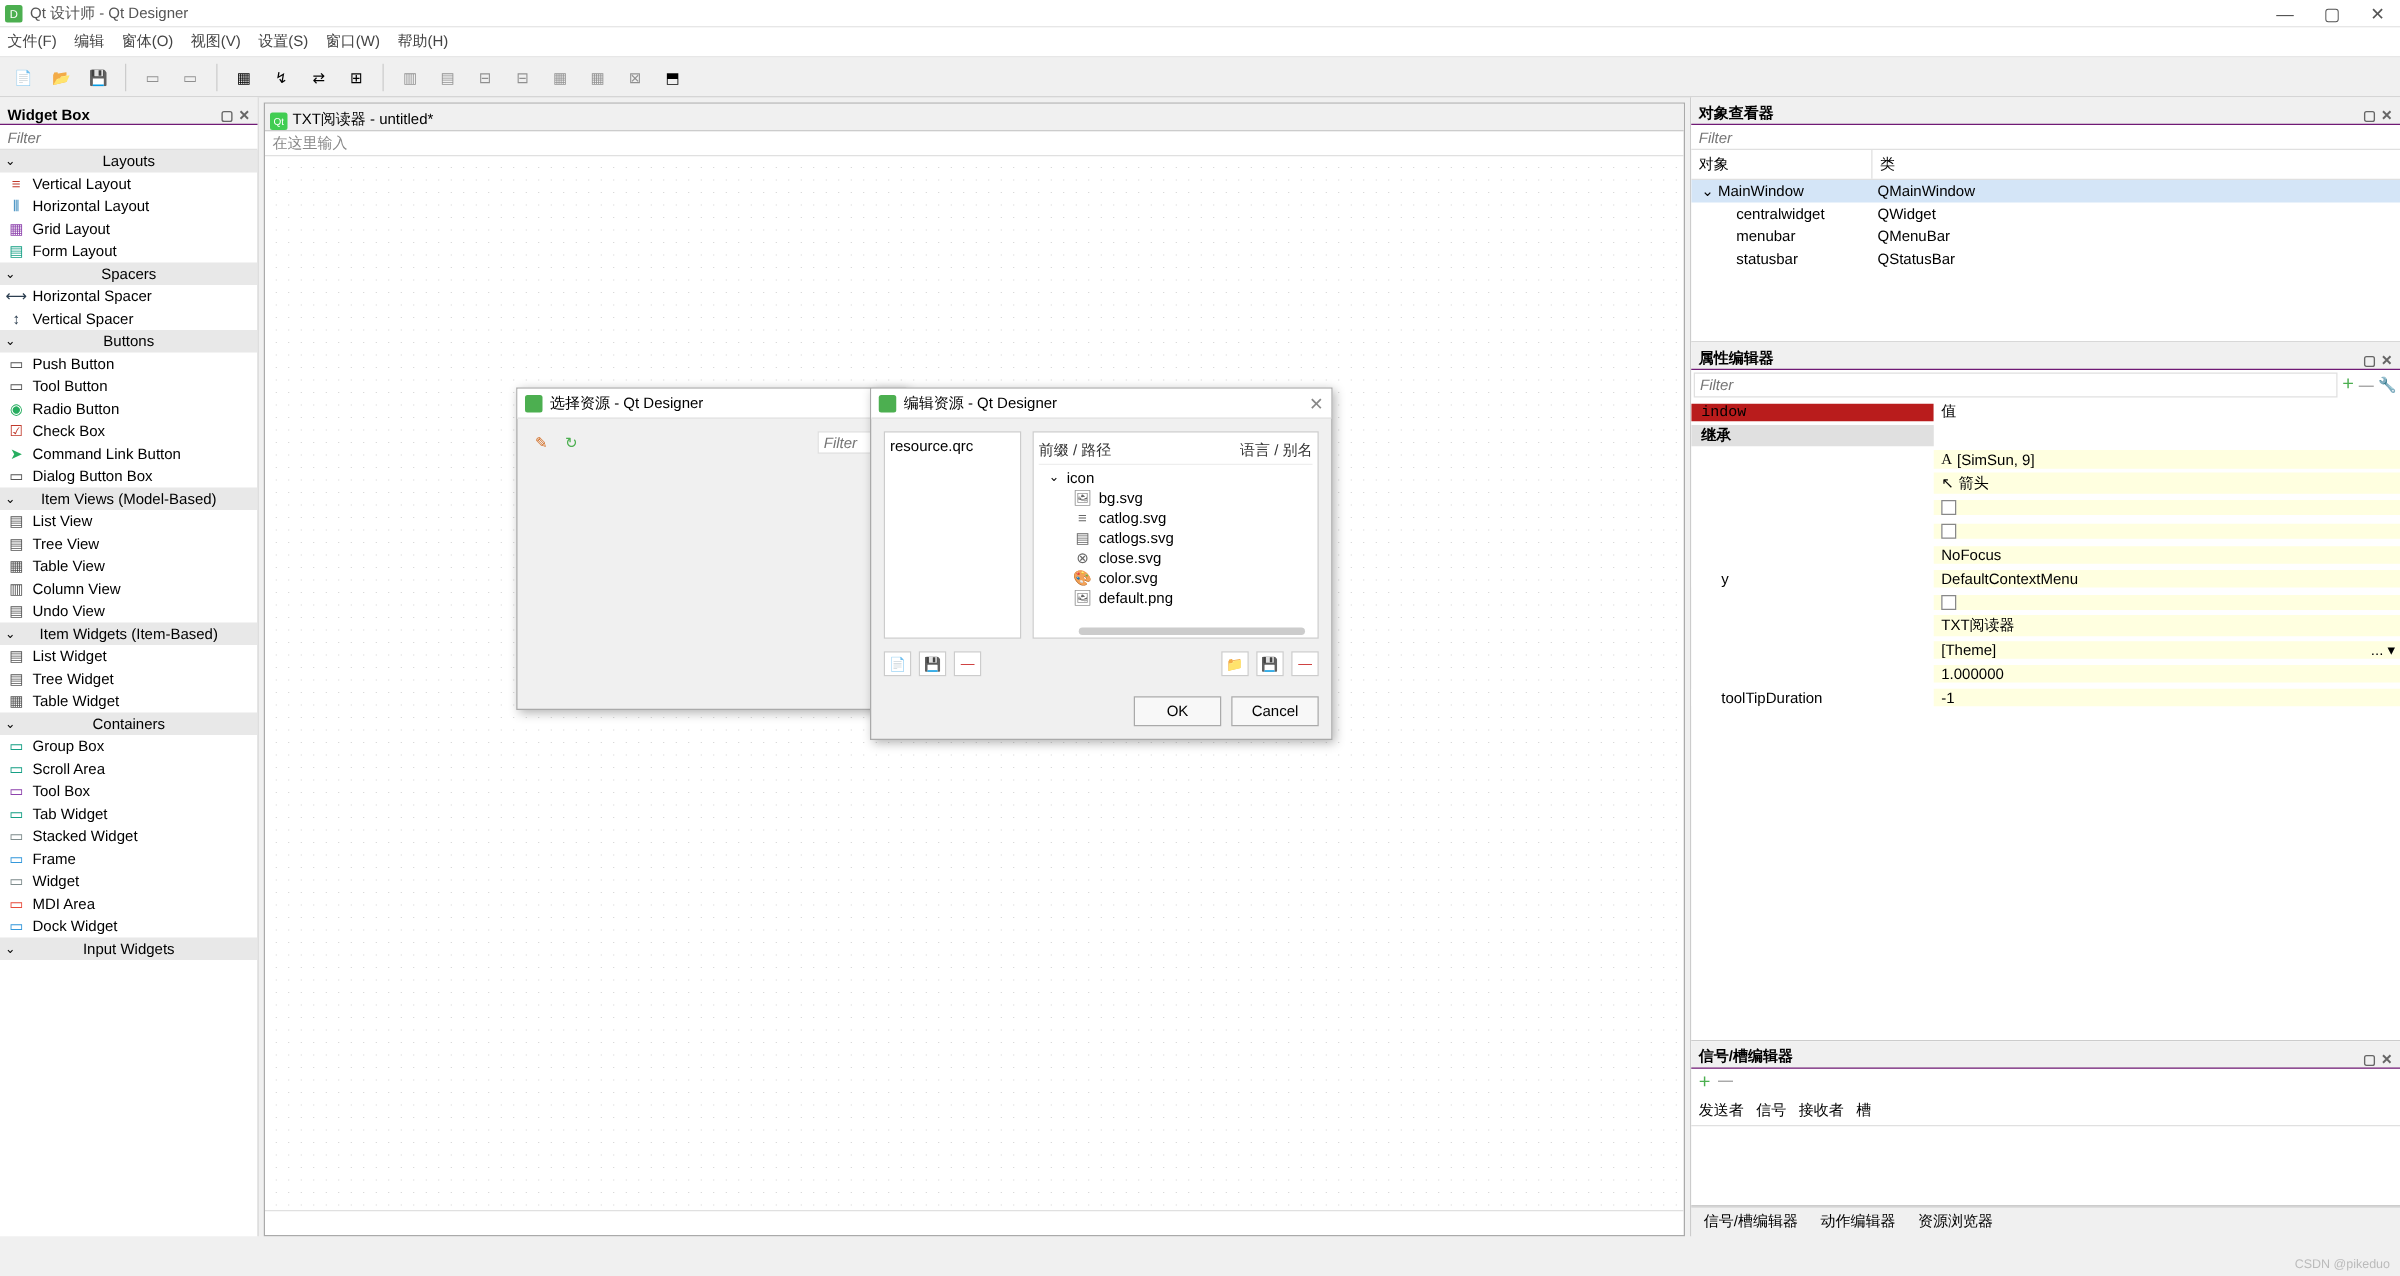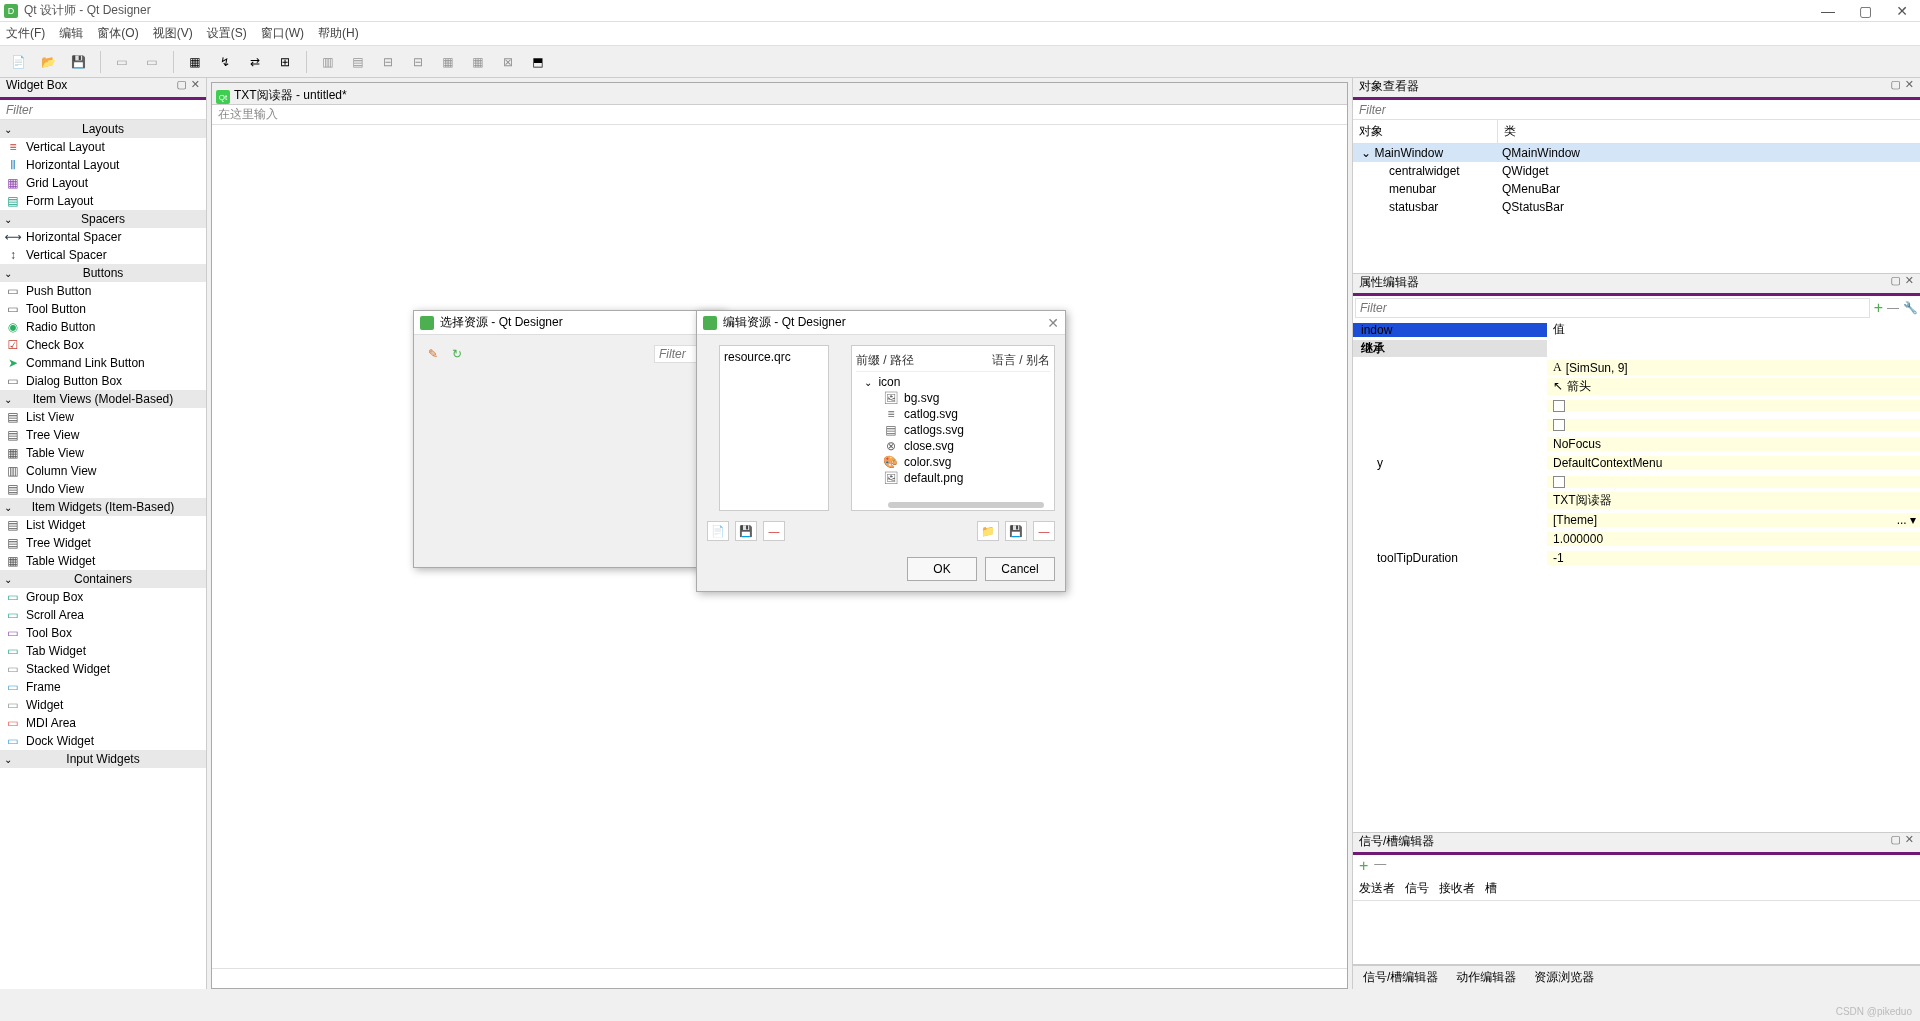--- a/index.html
+++ b/index.html
@@ -10,21 +10,21 @@
 .titlebar .win-controls { margin-left: auto; display: flex; gap: 24px; padding-right: 8px; color: #555; }
 .titlebar .win-controls span { cursor: pointer; font-size: 14px; }
 .menubar { height: 24px; background: #fff; display: flex; align-items: center; padding: 0 6px; gap: 14px; color: #444; border-bottom: 1px solid #e0e0e0; }
 .menubar span { cursor: pointer; }
 .toolbar { height: 32px; background: #f0f0f0; display: flex; align-items: center; padding: 0 6px; gap: 4px; border-bottom: 1px solid #ccc; }
 .toolbar .tb-btn { width: 26px; height: 26px; display: inline-flex; align-items: center; justify-content: center; cursor: pointer; border-radius: 2px; }
 .toolbar .sep { width: 1px; height: 22px; background: #ccc; margin: 0 4px; }
 .main-area { display: flex; height: calc(100% - 110px); }
 
 .widget-box { width: 207px; background: #fff; border-right: 1px solid #ccc; display: flex; flex-direction: column; }
-.panel-title { height: 22px; background: #f0f0f0; border-bottom: 3px solid #701a75; display: flex; align-items: flex-start; padding: 0 6px; font-weight: normal; }
+.panel-title { height: 22px; background: #f0f0f0; border-bottom: 1px solid #701a75; display: flex; align-items: flex-end; padding: 0 6px; font-weight: bold; }
 .panel-title .pt-controls { margin-left: auto; display: flex; gap: 4px; }
 .panel-title .pt-controls span { cursor: pointer; font-size: 11px; color: #666; }
 .filter-input { height: 20px; border: none; border-bottom: 1px solid #e0e0e0; padding: 0 6px; font-style: italic; color: #999; width: 100%; }
 .wb-list { flex: 1; overflow-y: auto; }
 .wb-group-header { background: #e8e8e8; padding: 2px 6px; display: flex; align-items: center; cursor: pointer; justify-content: center; position: relative; }
 .wb-group-header .chevron { position: absolute; left: 4px; font-size: 10px; }
 .wb-item { padding: 2px 6px 2px 26px; display: flex; align-items: center; gap: 6px; cursor: pointer; position: relative; }
 .wb-item .wb-icon { position: absolute; left: 6px; width: 14px; height: 14px; display: inline-flex; align-items: center; justify-content: center; }
 
 .center { flex: 1; background: #f0f0f0; padding: 2px; position: relative; }
@@ -66,21 +66,21 @@
 .dialog-titlebar .d-icon { width: 14px; height: 14px; background: #4caf50; border-radius: 2px; }
 .dialog-titlebar .close { margin-left: auto; color: #888; cursor: pointer; font-size: 14px; }
 .dialog-body { flex: 1; padding: 10px; display: flex; flex-direction: column; gap: 8px; }
 .res-dialog1 { left: 413px; top: 310px; width: 312px; height: 258px; }
 .res-dialog2 { left: 696px; top: 310px; width: 370px; height: 282px; z-index: 10; }
 .res-toolbar { display: flex; gap: 6px; align-items: center; }
 .res-toolbar .ricon { width: 18px; height: 18px; cursor: pointer; display: inline-flex; align-items: center; justify-content: center; }
 .res-toolbar .rfilter { margin-left: auto; font-style: italic; color: #999; border: 1px solid #ddd; padding: 1px 4px; width: 60px; }
 .res-list { flex: 1; background: #fff; border: 1px solid #ccc; padding: 4px; }
 .res-list .res-item { padding: 2px 16px; }
-.res-cols { display: flex; gap: 22px; flex: 1; margin-left: 12px; }
+.res-cols { display: flex; gap: 9px; flex: 1; }
 .res-left { width: 110px; background: #fff; border: 1px solid #ccc; padding: 4px; }
 .res-right { flex: 1; background: #fff; border: 1px solid #ccc; padding: 4px; overflow: auto; position: relative; }
 .res-right-header { display: flex; justify-content: space-between; color: #333; padding: 2px 0; border-bottom: 1px solid #eee; margin-bottom: 2px; }
 .res-tree-item { display: flex; align-items: center; gap: 6px; padding: 1px 0 1px 28px; }
 .res-tree-item.root { padding-left: 8px; }
 .res-tree-item .ricon2 { width: 14px; height: 14px; display: inline-flex; align-items: center; justify-content: center; color: #666; }
 .res-btm-toolbar { display: flex; gap: 6px; padding: 2px 0; }
 .res-btm-toolbar .rbtn { width: 22px; height: 20px; border: 1px solid #ccc; background: #fff; cursor: pointer; display: inline-flex; align-items: center; justify-content: center; font-size: 11px; }
 .dlg-buttons { display: flex; justify-content: flex-end; gap: 8px; padding: 6px 0 0 0; }
 .dlg-buttons button { width: 70px; height: 24px; border: 1px solid #aaa; background: #f8f8f8; cursor: pointer; }
@@ -351,21 +351,21 @@
           </div>
       </div>
       <div class="prop-toolbar">
         <input placeholder="Filter" style="">
         <span style="color:#4caf50;font-size:16px;">+</span>
         <span style="color:#888;">—</span>
         <span>🔧</span>
       </div>
       <div class="prop-table">
         <div class="prop-row" style="background:#fff;">
-          <div class="pcol1" style="padding-left:8px;background:#1d4ed8;">indow</div>
+          <div class="pcol1" style="padding-left:8px;background:#b91c1c;font-family:Liberation Mono, monospace;">indow</div>
           <div class="pcol2" style="background:#fff;">值</div>
         </div>
         <div class="prop-row group">
             <div class="pcol1">继承</div>
             <div class="pcol2"></div>
           </div>
         <div id="prop-rows">
             <div class="prop-row">
               <div class="pcol1"></div>
               <div class="pcol2"><span style="font-family:serif;">A</span> [SimSun, 9]</div>

